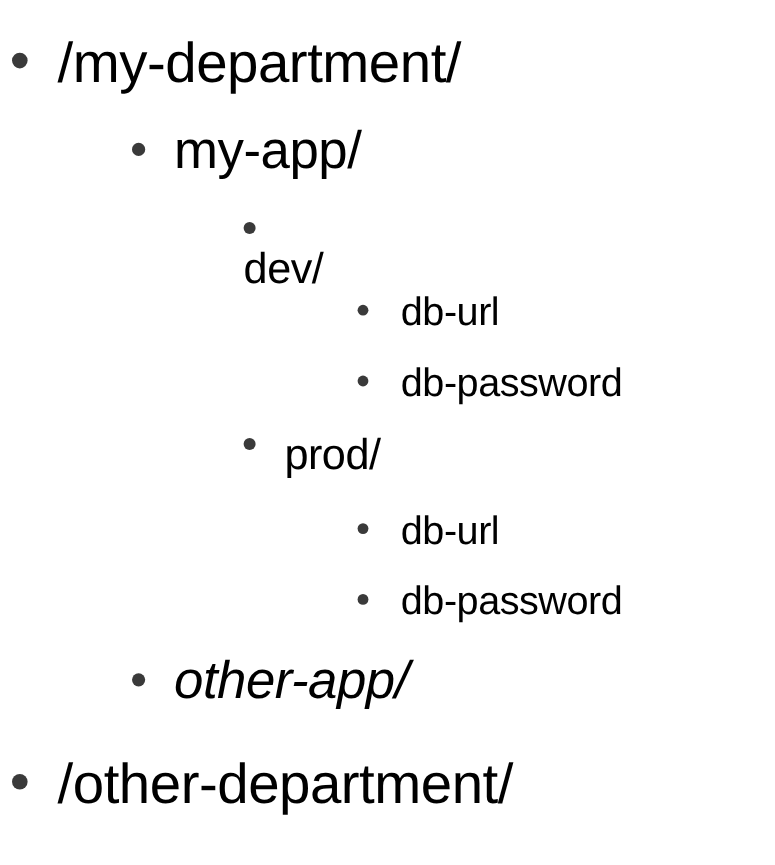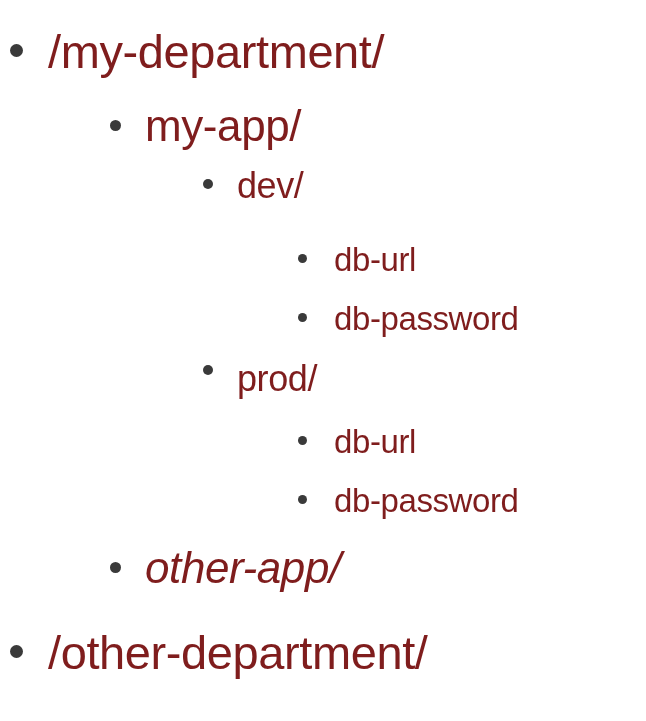--- a/index.html
+++ b/index.html
@@ -33,21 +33,21 @@
   }
   .bullet {
     display: inline-block;
     border-radius: 50%;
     background: #3a3a3a;
     flex: 0 0 auto;
     position: relative;
   }
   .label {
     display: inline-block;
-    color: #7f1d1d;
+    color: #000000;
   }
 
   
   .d1 { font-size: 47px; line-height: 52px; }
   .d1 .bullet { width: 13px; height: 13px; margin-right: 25px; top: -11px; }
 
   
   .d2 { font-size: 44px; line-height: 45px; }
   .d2 .bullet { width: 11px; height: 11px; margin-right: 24px; top: -10px; }
 
@@ -64,21 +64,21 @@
 
 <div id="tree-root">
     <div class="node d1" style="left: 10px; top: 26px;">
       <span class="bullet"></span>
       <span class="label">/my-department/</span>
     </div>
     <div class="node d2" style="left: 110px; top: 103px;">
       <span class="bullet"></span>
       <span class="label">my-app/</span>
     </div>
-    <div class="node d3" style="left: 203px; top: 166px;">
+    <div class="node d3" style="left: 203px; top: 194px; flex-direction: column;">
       <span class="bullet"></span>
       <span class="label">dev/</span>
     </div>
     <div class="node d4" style="left: 298px; top: 241px;">
       <span class="bullet"></span>
       <span class="label">db-url</span>
     </div>
     <div class="node d4" style="left: 298px; top: 300px;">
       <span class="bullet"></span>
       <span class="label">db-password</span>

